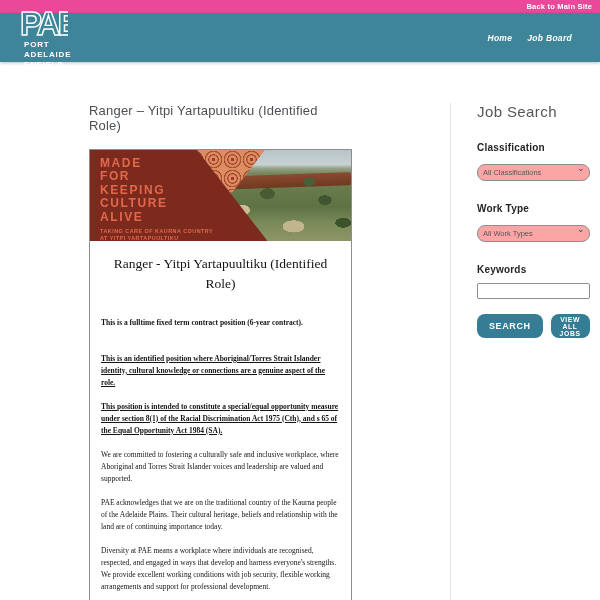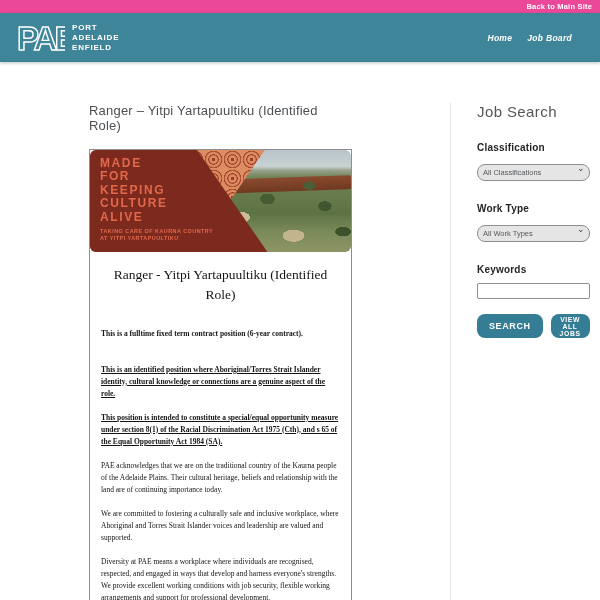--- a/index.html
+++ b/index.html
@@ -8,40 +8,40 @@
 
   
   .topbar { height:13px; background:#ec4899; display:flex; align-items:center;
             justify-content:flex-end; padding-right:8px; }
   .topbar a { color:#ffffff; font-size:7.5px; font-weight:bold; text-decoration:none;
               letter-spacing:.2px; }
 
   
   .header { height:49px; background:#3f8599; display:flex; align-items:center;
             padding:0 28px 0 17px; box-shadow:0 1px 3px rgba(0,0,0,.25); }
-  .logo { display:flex; align-items:center; cursor:pointer; }
+  .logo { display:flex; align-items:center; cursor:pointer;flex-direction:column; }
   .logo svg { display:block; }
   .logo-text { margin-left:7px; color:#ffffff; font-weight:bold; font-size:8px;
                line-height:10px; letter-spacing:.8px; }
   .nav { margin-left:auto; display:flex; gap:15px;font-style:italic; }
   .nav a { color:#ffffff; font-size:8.5px; font-weight:bold; text-decoration:none;
            letter-spacing:.3px; }
 
   
   .content { display:flex; padding-left:89px; padding-top:41px; }
   .main { width:263px; flex:none; }
   .side { border-left:1px solid #e4e4e4; margin-left:98px; padding-left:26px;
           flex:1; min-height:498px; padding-right:12px; }
 
   .page-title { color:#4c5054; font-size:13px; font-weight:500; letter-spacing:.2px; }
 
   
   .card { margin-top:16px; border:1px solid #8d8d8d; background:#ffffff; }
 
-  .banner { position:relative; height:102px; overflow:hidden;border-radius:6px; }
+  .banner { position:relative; height:91px; overflow:hidden; }
   .banner .photo { position:absolute; inset:0;
      background:linear-gradient(180deg,#b7c4c8 0%,#c9d2d3 16%,#97a38b 20%,#75855c 26%,
                 #66794a 46%,#5d7244 62%,#7a8a58 80%,#8d9566 100%); }
   .banner .photo:before { content:""; position:absolute; left:38%; top:27%; width:62%;
      height:14%; background:linear-gradient(180deg,#8a4a30,#70391f); border-radius:2px;
      transform:skewY(-2deg); }
   .banner .photo:after { content:""; position:absolute; inset:0; background:
      radial-gradient(14px 9px at 58% 66%, #cabd96 0 60%, transparent 61%),
      radial-gradient(18px 10px at 78% 84%, #c2b48d 0 60%, transparent 61%),
      radial-gradient(10px 8px at 48% 52%, #3d5430 0 60%, transparent 61%),
@@ -70,21 +70,21 @@
   .para { font-size:7.5px; line-height:12px; margin-bottom:12px; }
   .para.bold { font-weight:bold; margin-bottom:24px; }
   .para.underlined { font-weight:bold; text-decoration:underline; }
 
   
   .side-title { color:#54585b; font-size:15px; letter-spacing:.4px; font-weight:normal; }
   .field { margin-top:22px; }
   .field-label { font-size:10px; font-weight:bold; color:#232527; letter-spacing:.2px; }
   .select-wrap { position:relative; margin-top:8px; }
   .select-wrap select { width:100%; height:17px; appearance:none; -webkit-appearance:none;
-     border:1px solid #8f8f8f; border-radius:8px; background:#e5e5e5; color:#55595c;
+     border:1px solid #8f8f8f; border-radius:8px; background:#fca5a5; color:#55595c;
      font-size:7.5px; font-family:"Liberation Sans", sans-serif; padding:0 14px 0 5px; }
   .select-wrap .chev { position:absolute; right:5px; top:2px; color:#444; font-size:9px;
      pointer-events:none; }
   .text-input { width:100%; height:16px; border:1px solid #8f8f8f; border-radius:2px;
      margin-top:8px; font-size:8px; padding:0 5px; color:#333;
      font-family:"Liberation Sans", sans-serif; }
   .btn-row { margin-top:15px; display:flex; gap:8px; align-items:center; }
   .btn { border:none; background:#357d94; color:#ffffff; font-weight:bold;
      border-radius:8px; height:24px; cursor:pointer; letter-spacing:.6px;
      font-family:"Liberation Sans", sans-serif; }
@@ -142,22 +142,22 @@
       </div>
 
       <div class="card-body">
         <h1 class="job-title">Ranger - Yitpi Yartapuultiku (Identified Role)</h1>
         <p class="para bold">This is a fulltime fixed term contract position (6-year contract).</p>
         <div>
             <p class="para underlined">This is an identified position where Aboriginal/Torres Strait Islander identity, cultural knowledge or connections are a genuine aspect of the role.</p>
             <p class="para underlined">This position is intended to constitute a special/equal opportunity measure under section 8(1) of the Racial Discrimination Act 1975 (Cth), and s 65 of the Equal Opportunity Act 1984 (SA).</p>
           </div>
         <div>
+            <p class="para">We are committed to fostering a culturally safe and inclusive workplace, where Aboriginal and Torres Strait Islander voices and leadership are valued and supported.</p>
             <p class="para">PAE acknowledges that we are on the traditional country of the Kaurna people of the Adelaide Plains.  Their cultural heritage, beliefs and relationship with the land are of continuing importance today.</p>
-            <p class="para">We are committed to fostering a culturally safe and inclusive workplace, where Aboriginal and Torres Strait Islander voices and leadership are valued and supported.</p>
             <p class="para">Diversity at PAE means a workplace where individuals are recognised, respected, and engaged in ways that develop and harness everyone's strengths. We provide excellent working conditions with job security, flexible working arrangements and support for professional development.</p>
           </div>
       </div>
     </div>
   </div>
 
   <div class="side">
     <h2 class="side-title">Job Search</h2>
 
     <div class="field">

